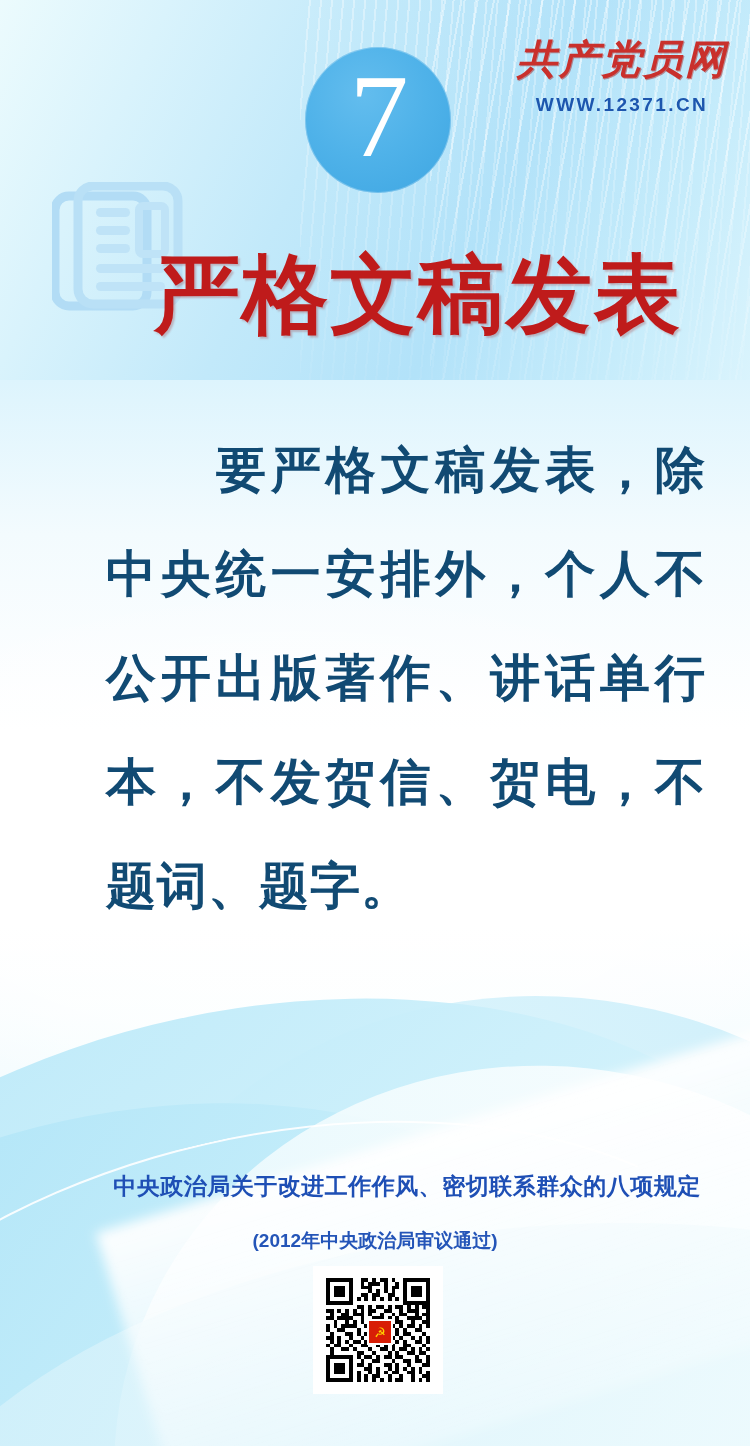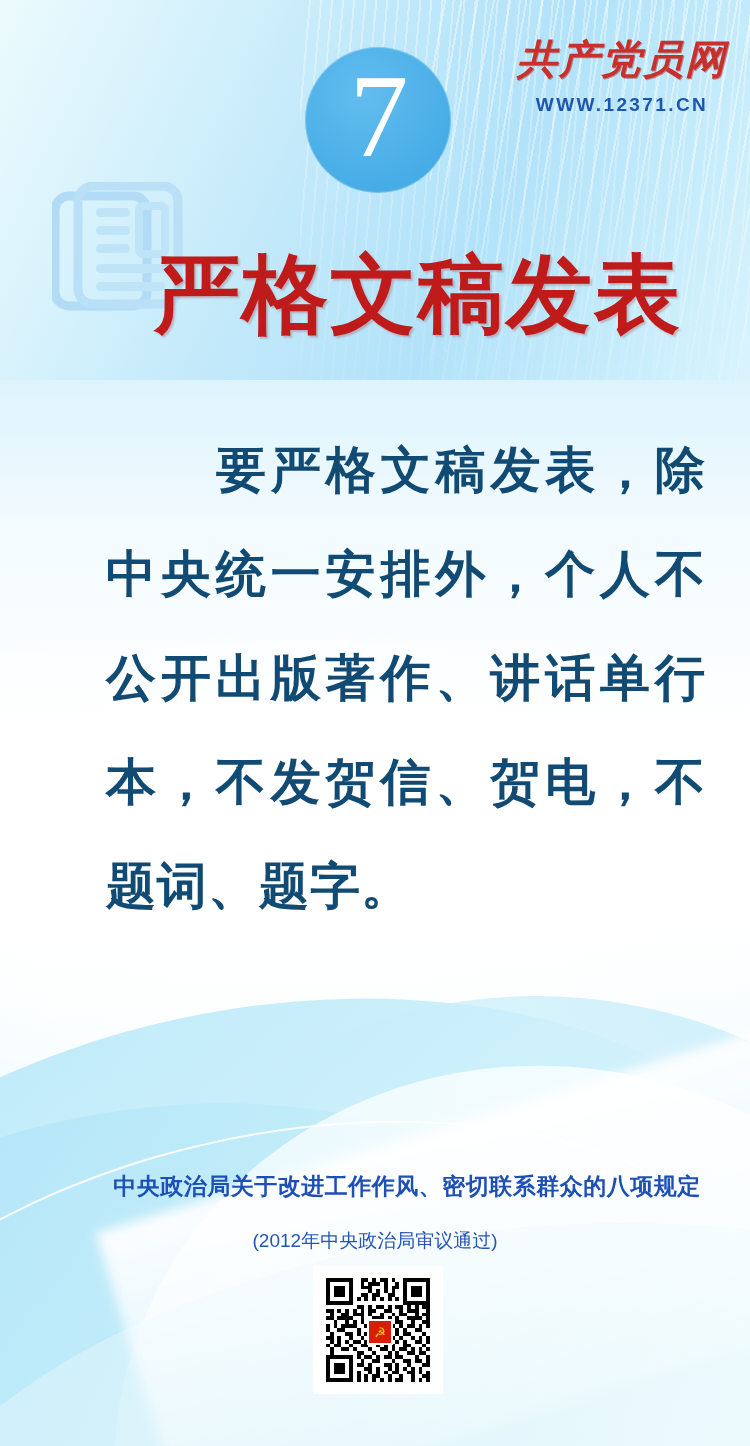--- a/index.html
+++ b/index.html
@@ -133,21 +133,21 @@
   
   .footer-title{
     position:absolute;left:0;top:1172px;width:750px;text-align:center;
     color:#1e4fb5;font-size:23px;line-height:30px;font-weight:bold;
     letter-spacing:.5px;
     font-family:"Liberation Serif","DejaVu Serif",serif;
     padding-left:32px;
   }
   .footer-sub{
     position:absolute;left:0;top:1228px;width:750px;text-align:center;
-    color:#2455b8;font-size:19px;line-height:26px;font-weight:normal;
+    color:#2455b8;font-size:19px;line-height:26px;font-weight:bold;
     font-family:"Liberation Sans","DejaVu Sans",sans-serif;
   }
   
   .qr-wrap{
     position:absolute;left:313px;top:1266px;width:130px;height:128px;
     background:#ffffff;display:flex;align-items:center;justify-content:center;
   }
   .qr-canvas{position:relative;width:112px;height:112px;}
   .qr-emblem{
     position:absolute;left:50%;top:50%;width:22px;height:22px;margin:-11px 0 0 -11px;

